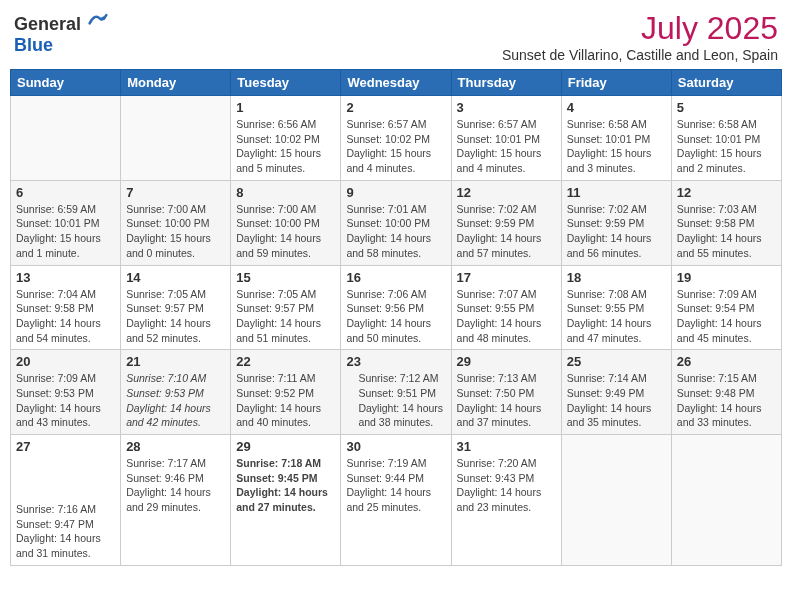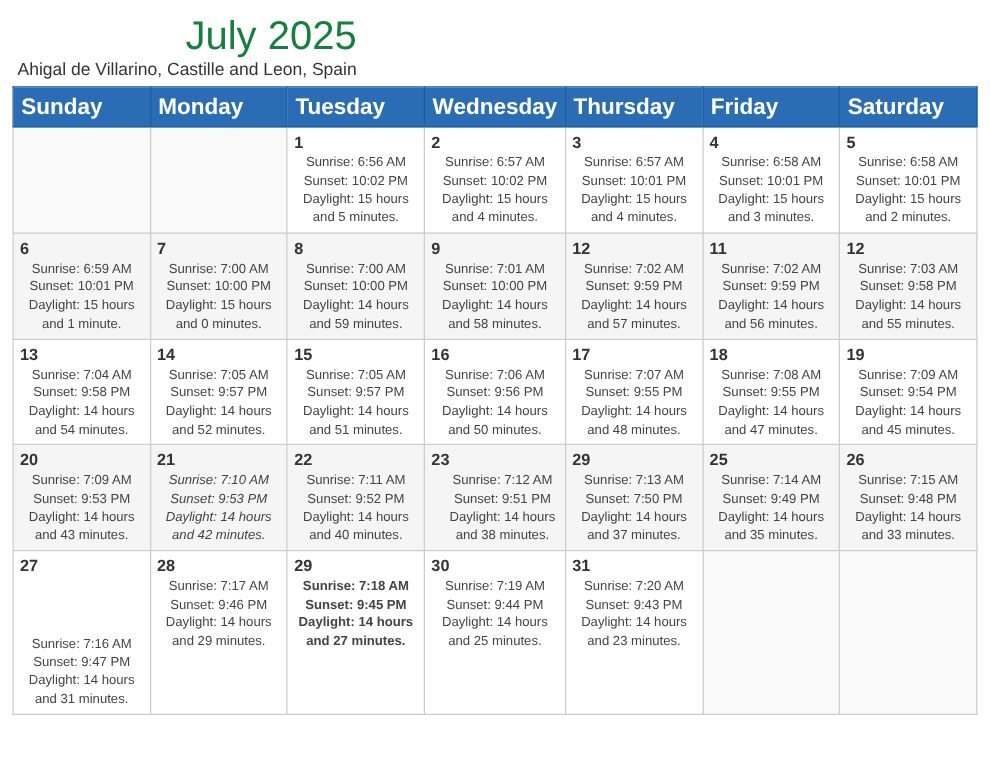--- a/index.html
+++ b/index.html
@@ -35,38 +35,38 @@
     .logo-icon {
       width: 20px;
       height: 20px;
       margin-left: 2px;
     }
     .title-block {
       text-align: right;
     }
     .month-title {
       font-size: 32px;
-      color: #15803d;
+      color: #be185d;
       font-weight: normal;
     }
     .subtitle {
       font-size: 14px;
       color: #333;
     }
     .calendar {
       width: 100%;
       border-collapse: collapse;
       border: 1px solid #ccc;
     }
     .calendar th {
       background: #2a6db5;
       color: #fff;
       text-align: left;
       padding: 5px 6px;
-      font-size: 18px;
+      font-size: 13px;
       border: 1px solid #1a5da0;
     }
     .calendar td {
       vertical-align: top;
       padding: 4px 5px;
       border: 1px solid #ccc;
       width: calc(100% / 7);
       font-size: 11px;
       color: #444;
       min-height: 80px;
@@ -81,33 +81,43 @@
     .day-number {
       font-size: 13px;
       font-weight: bold;
       color: #333;
       margin-bottom: 2px;
     }
     .day-info {
       font-size: 10.5px;
       color: #444;
       line-height: 1.4;
-      text-align: center;
     }
     .empty-cell {
       background: #f9f9f9 !important;
     }
   </style>
 </head>
 <body>
 
 <div class="header">
+  <div class="logo">
+    <div>
+      <span class="logo-text-general">General</span>
+      <svg class="logo-icon" viewBox="0 0 24 20" fill="none">
+        <path d="M2 14 Q8 2 14 8 Q18 12 22 4" stroke="#2a6db5" stroke-width="3" fill="none" stroke-linecap="round"></path>
+        <path d="M14 8 L22 4 L20 10" fill="#2a6db5"></path>
+      </svg>
+      <br>
+      <span class="logo-text-blue">Blue</span>
+    </div>
+  </div>
   <div class="title-block">
     <div class="month-title">July 2025</div>
-    <div class="subtitle">Ahigal de Villarino, Castille and Leon, Spain</div>
+    <div class="subtitle">Sunset de Villarino, Castille and Leon, Spain</div>
   </div>
 </div>
 
 <table class="calendar">
   <thead>
     <tr>
     <th>Sunday</th>
         <th>Monday</th>
         <th>Tuesday</th>
         <th>Wednesday</th>

